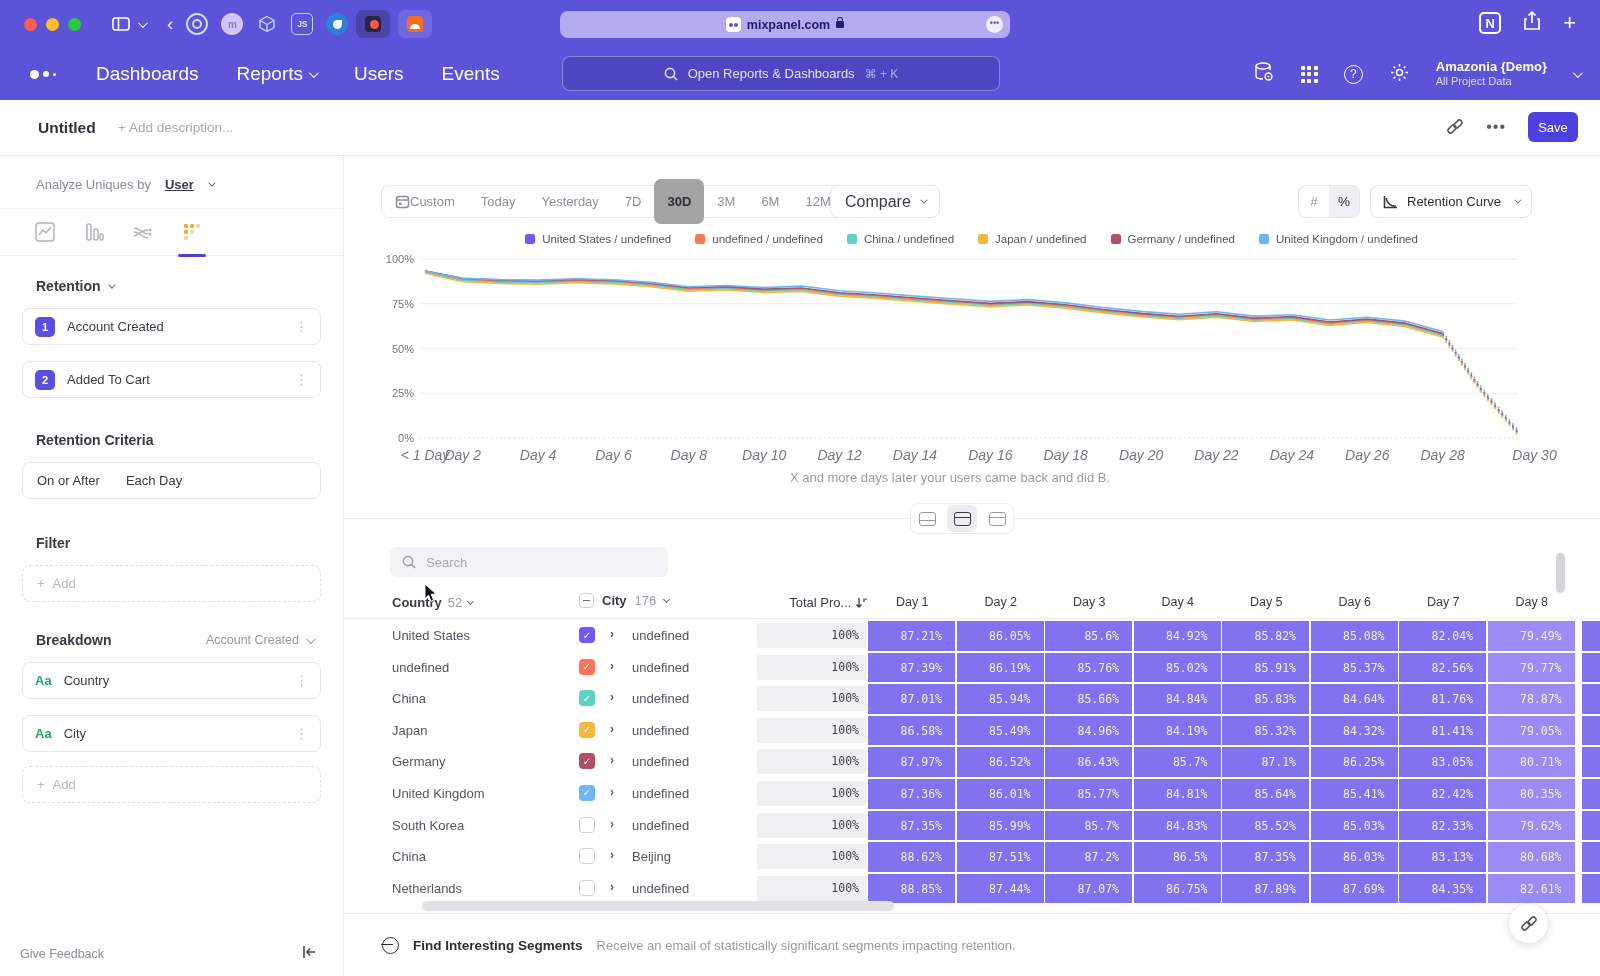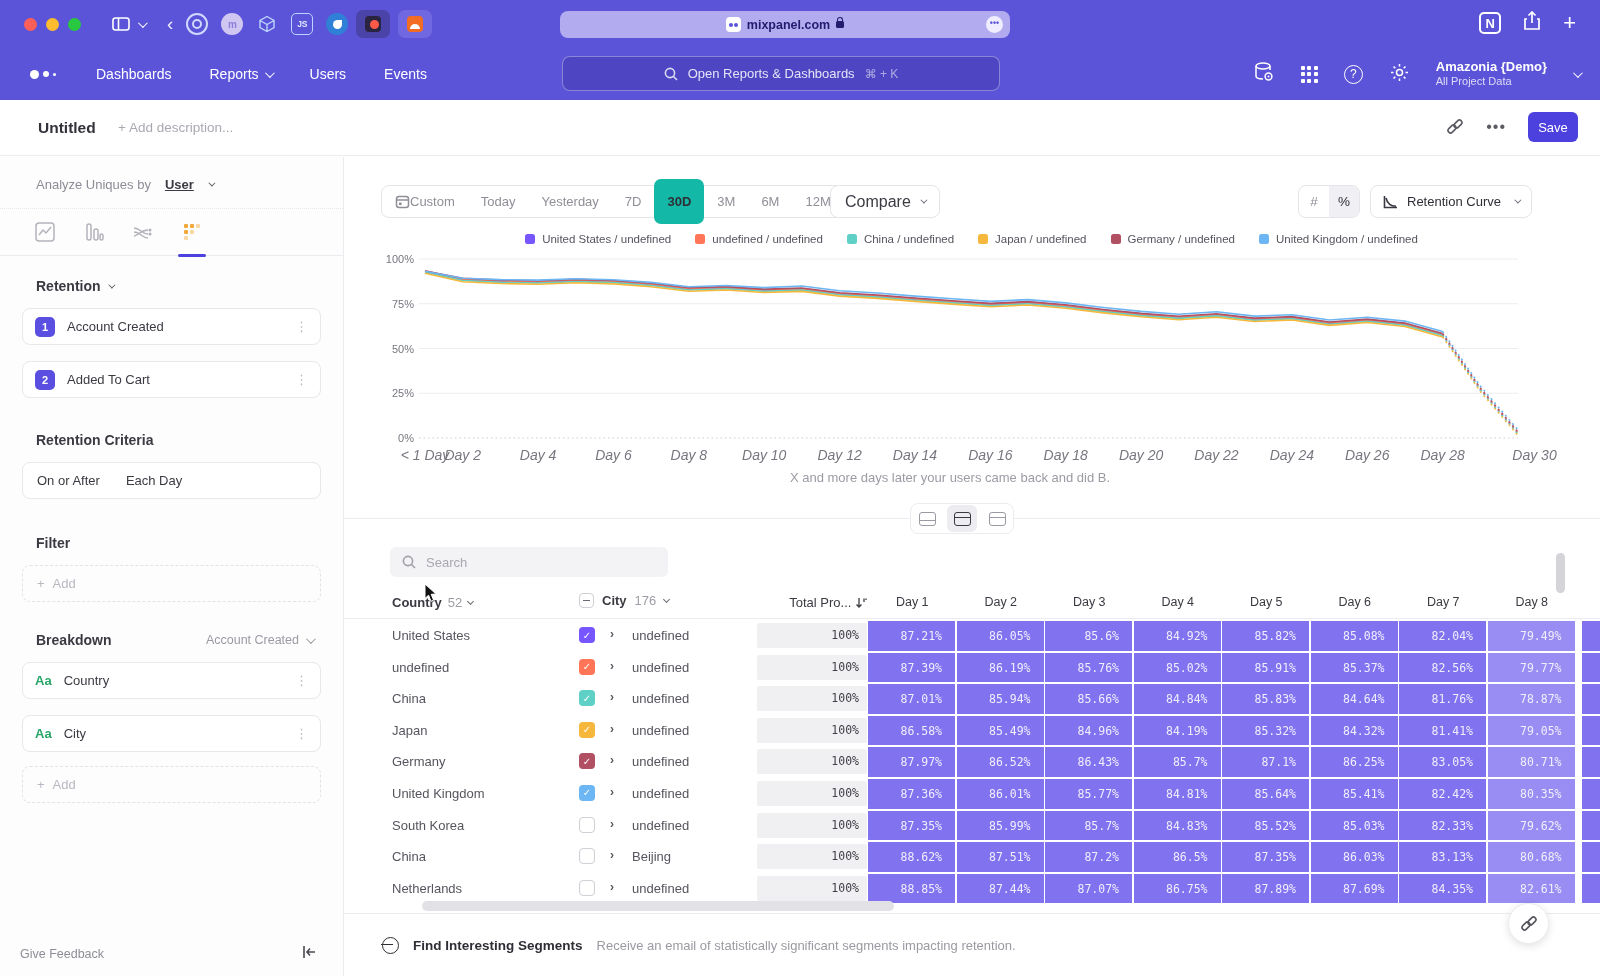--- a/index.html
+++ b/index.html
@@ -21,21 +21,21 @@
   .addr .mini-logo i { width:4px; height:4px; border-radius:50%; background:#5b54d8; }
   .addr .lock { display:inline-block; width:8px; height:7px; background:#221b6e; border-radius:1.5px; margin-left:6px; position:relative; }
   .addr .lock:before { content:""; position:absolute; left:1px; top:-4px; width:4px; height:4px; border:1.5px solid #221b6e; border-bottom:none; border-radius:4px 4px 0 0; }
   .addr .dots-btn { position:absolute; right:7px; width:17px; height:17px; border-radius:50%; background:#efedff; color:#5b54d8; font-size:9px; text-align:center; line-height:15px; }
   .chrome-right { position:absolute; right:24px; top:10px; display:flex; align-items:center; gap:22px; color:#fff; }
   .notion { width:22px; height:22px; border:2px solid #fff; border-radius:5px; font-weight:bold; font-size:13px; text-align:center; line-height:19px; color:#fff; }
 
   .nav-row { position:absolute; left:0; top:48px; width:100%; height:52px; display:flex; align-items:center; }
   .mp-logo { display:flex; align-items:center; gap:4px; margin-left:30px; margin-right:40px; }
   .mp-logo i { background:#fff; border-radius:50%; }
-  .nav-item { color:#fff; font-size:14px; margin-right:38px; display:flex; align-items:center; gap:6px; }
+  .nav-item { color:#fff; font-size:19px; margin-right:38px; display:flex; align-items:center; gap:6px; }
   .nav-search { position:absolute; left:562px; top:8px; width:438px; height:35px; background:rgba(27,20,120,.22); border:1px solid rgba(255,255,255,.35); border-radius:8px; display:flex; align-items:center; justify-content:center; gap:10px; color:rgba(255,255,255,.85); font-size:13px; }
   .nav-search .kbd { color:rgba(255,255,255,.55); font-size:12px; }
   .nav-right { position:absolute; right:20px; top:0; height:52px; display:flex; align-items:center; gap:26px; color:#fff; }
   .grid-ic { display:grid; grid-template-columns:repeat(3,4px); grid-gap:2.5px; }
   .grid-ic i { width:4px; height:4px; background:#fff; border-radius:1px; }
   .circ-ic { width:19px; height:19px; border:1.7px solid #fff; border-radius:50%; text-align:center; line-height:16px; font-size:12px; }
   .proj { text-align:left; line-height:1.25; }
   .proj .p1 { font-size:13px; font-weight:bold; }
   .proj .p2 { font-size:11px; opacity:.78; }
   .chev { display:inline-block; width:7px; height:7px; border-right:1.6px solid currentColor; border-bottom:1.6px solid currentColor; transform:rotate(45deg) translateY(-2px); }
@@ -68,21 +68,21 @@
   .bd-head { margin:30px 22px 0 36px; display:flex; align-items:center; }
   .bd-head .right { margin-left:auto; margin-right:8px; color:#9a9aa3; font-size:12.5px; display:flex; gap:7px; align-items:center; }
   .sb-foot { position:absolute; left:0; bottom:14px; width:100%; display:flex; align-items:center; padding:0 26px 0 20px; }
   .give-fb { color:#8d8d96; font-size:12.5px; }
   .collapse { margin-left:auto; color:#4a4a52; font-size:14px; }
 
   
   .content { position:absolute; left:344px; top:157px; width:1256px; height:819px; background:#fff; }
   .ranges { position:absolute; left:37px; top:28px; height:33px; border:1px solid #e4e4e9; border-radius:8px; display:flex; align-items:center; background:#fff; }
   .range-btn { padding:0 13px; height:45px; display:flex; align-items:center; font-size:13px; color:#8f8f98; border-radius:7px; }
-  .range-btn.sel { background:#14b8a6; color:#2e2e36; font-weight:bold; }
+  .range-btn.sel { background:#a3a3a3; color:#2e2e36; font-weight:bold; }
   .compare-btn { position:absolute; left:486px; top:28px; height:33px; border:1px solid #e4e4e9; border-radius:8px; display:flex; align-items:center; padding:0 14px; gap:9px; font-size:16px; color:#3a3a42; background:#fff; }
   .compare-btn .chev { width:5px;height:5px;color:#6a6a73; }
   .unit-toggle { position:absolute; left:954px; top:28px; height:33px; width:62px; border:1px solid #e4e4e9; border-radius:8px; display:flex; overflow:hidden; background:#fff; }
   .unit-cell { flex:1; display:flex; align-items:center; justify-content:center; font-size:13.5px; color:#8f8f98; }
   .unit-cell.sel { background:#efeff4; color:#2e2e36; }
   .view-dd { position:absolute; left:1026px; top:28px; height:33px; width:162px; border:1px solid #e4e4e9; border-radius:8px; display:flex; align-items:center; padding:0 12px; gap:9px; font-size:13px; color:#2e2e36; background:#fff; }
   .view-dd .chev { width:5px;height:5px;color:#6a6a73; margin-left:auto; }
 
   .legend { position:absolute; left:81px; top:76px; width:1093px; display:flex; justify-content:center; gap:24px; }
   .leg-item { display:flex; align-items:center; gap:7px; font-size:11.5px; color:#55555e; }

